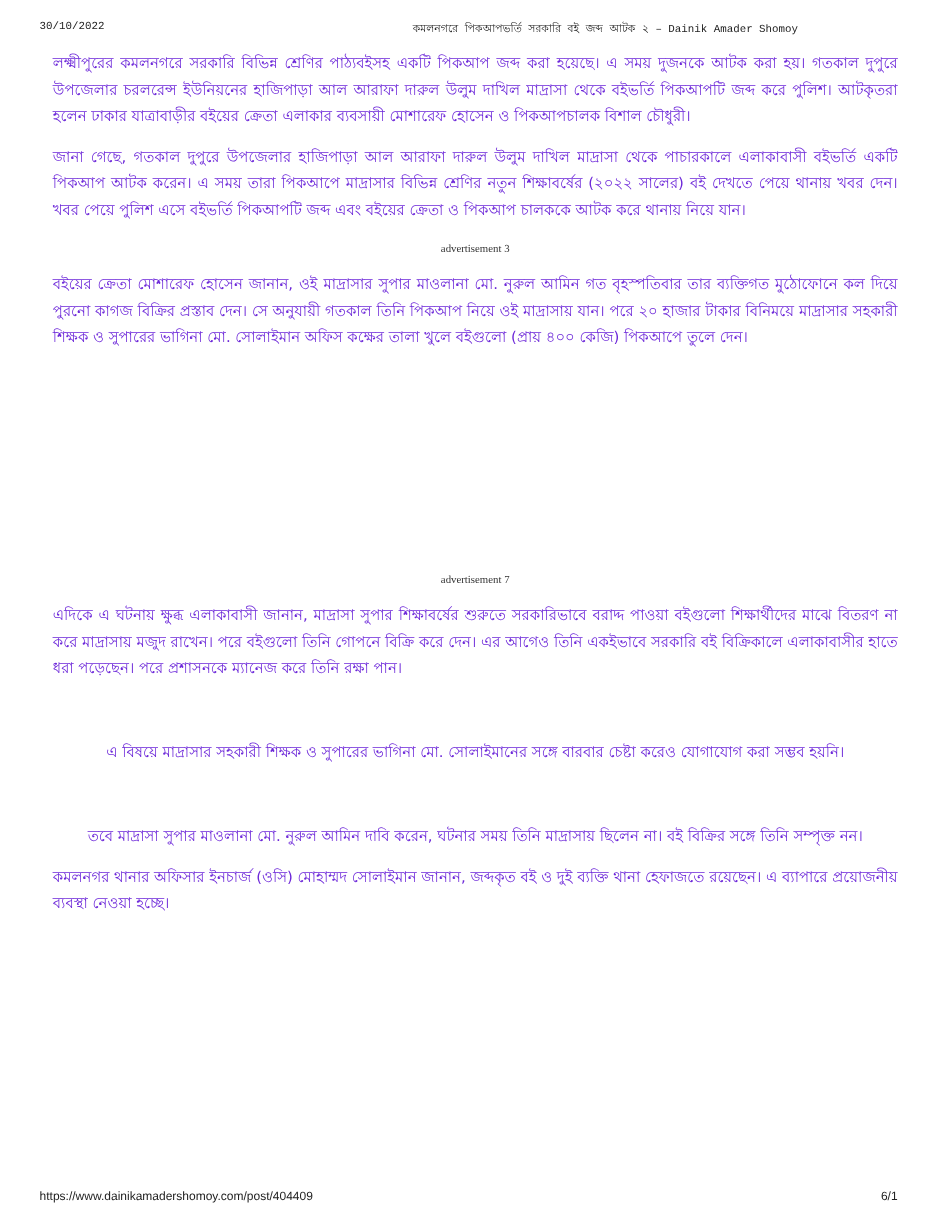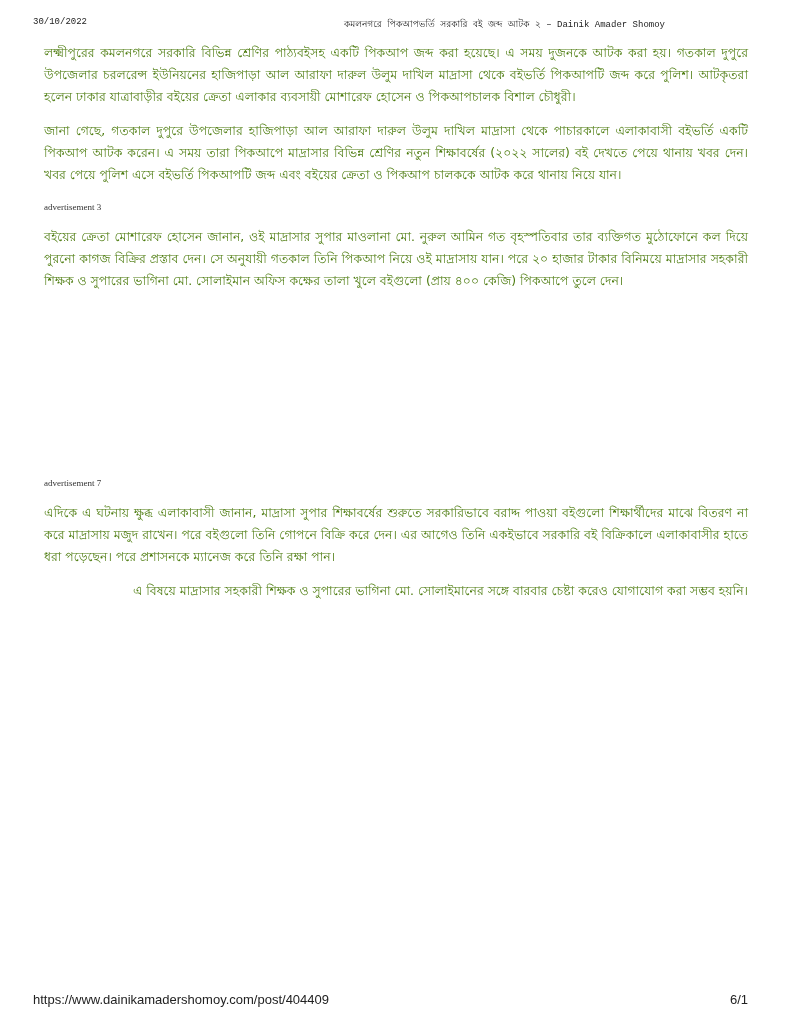--- a/index.html
+++ b/index.html
@@ -8,36 +8,36 @@
       font-family: "DejaVu Sans", "Liberation Sans", sans-serif; color: #111;
     }
     .print-header {
       position: absolute; top: 17px; left: 0; width: 791px; height: 14px;
       font-family: Liberation Mono, monospace; font-size: 9px; color: #222;
     }
     .print-header .date { position: absolute; left: 33px; top: 0; }
     .print-header .title { position: absolute; left: 0; width: 665px; text-align: right; top: 0; padding-left: 32px; box-sizing: border-box; }
     .print-footer {
       position: absolute; top: 992px; left: 0; width: 784px; height: 14px;
-      font-family: "Liberation Sans", sans-serif; font-size: 13px; color: #222;
+      font-family: "Liberation Sans", sans-serif; font-size: 10px; color: #222;
     }
     .print-footer .url { position: absolute; left: 33px; top: 0; }
     .print-footer .page { position: absolute; right: 36px; top: 0; }
 
     .article {
       position: absolute; left: 44px; top: 42px; width: 704px;
     }
     .para {
       margin: 0; font-size: 12.4px; line-height: 22px; text-align: justify;
-      color: #4d7c0f;
+      color: #6d28d9;
     }
-    .para.single { text-align: right; }
+    .para.single { text-align: center; margin-top: 36px; }
     .ad-label {
       font-family: "Liberation Serif", serif; font-size: 9px; color: #333;
-      text-align: left; height: 14px; line-height: 14px;
+      text-align: center; height: 14px; line-height: 14px;
     }
     .ad-space { width: 100%; }
   </style>
 </head>
 <body>
 
 <div class="print-header">
   <span class="date">30/10/2022</span>
   <span class="title">কমলনগরে পিকআপভর্তি সরকারি বই জব্দ আটক ২ – Dainik Amader Shomoy</span>
 </div>
@@ -50,20 +50,22 @@
   <div class="ad-label">advertisement 3</div>
   <div style="height:12px"></div>
   <p class="para">বইয়ের ক্রেতা মোশারেফ হোসেন জানান, ওই মাদ্রাসার সুপার মাওলানা মো. নুরুল আমিন গত বৃহস্পতিবার তার ব্যক্তিগত মুঠোফোনে কল দিয়ে পুরনো কাগজ বিক্রির প্রস্তাব দেন। সে অনুযায়ী গতকাল তিনি পিকআপ নিয়ে ওই মাদ্রাসায় যান। পরে ২০ হাজার টাকার বিনিময়ে মাদ্রাসার সহকারী শিক্ষক ও সুপারের ভাগিনা মো. সোলাইমান অফিস কক্ষের তালা খুলে বইগুলো (প্রায় ৪০০ কেজি) পিকআপে তুলে দেন।</p>
   <div class="ad-space" style="height:184px"></div>
   <div class="ad-label">advertisement 7</div>
   <div style="height:12px"></div>
   <p class="para">এদিকে এ ঘটনায় ক্ষুব্ধ এলাকাবাসী জানান, মাদ্রাসা সুপার শিক্ষাবর্ষের শুরুতে সরকারিভাবে বরাদ্দ পাওয়া বইগুলো শিক্ষার্থীদের মাঝে বিতরণ না করে মাদ্রাসায় মজুদ রাখেন। পরে বইগুলো তিনি গোপনে বিক্রি করে দেন। এর আগেও তিনি একইভাবে সরকারি বই বিক্রিকালে এলাকাবাসীর হাতে ধরা পড়েছেন। পরে প্রশাসনকে ম্যানেজ করে তিনি রক্ষা পান।</p>
   <div style="height:12px"></div>
   <p class="para single">এ বিষয়ে মাদ্রাসার সহকারী শিক্ষক ও সুপারের ভাগিনা মো. সোলাইমানের সঙ্গে বারবার চেষ্টা করেও যোগাযোগ করা সম্ভব হয়নি।</p>
   <div style="height:12px"></div>
+  <p class="para single">তবে মাদ্রাসা সুপার মাওলানা মো. নুরুল আমিন দাবি করেন, ঘটনার সময় তিনি মাদ্রাসায় ছিলেন না। বই বিক্রির সঙ্গে তিনি সম্পৃক্ত নন।</p>
   <div style="height:12px"></div>
+  <p class="para">কমলনগর থানার অফিসার ইনচার্জ (ওসি) মোহাম্মদ সোলাইমান জানান, জব্দকৃত বই ও দুই ব্যক্তি থানা হেফাজতে রয়েছেন। এ ব্যাপারে প্রয়োজনীয় ব্যবস্থা নেওয়া হচ্ছে।</p>
   <div style="height:12px"></div>
 </div>
 
 <div class="print-footer">
   <span class="url">https://www.dainikamadershomoy.com/post/404409</span>
   <span class="page">6/1</span>
 </div>
 
 </body></html>

